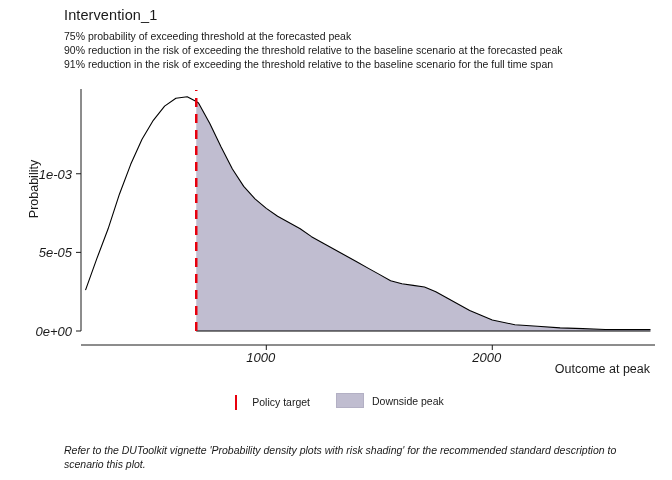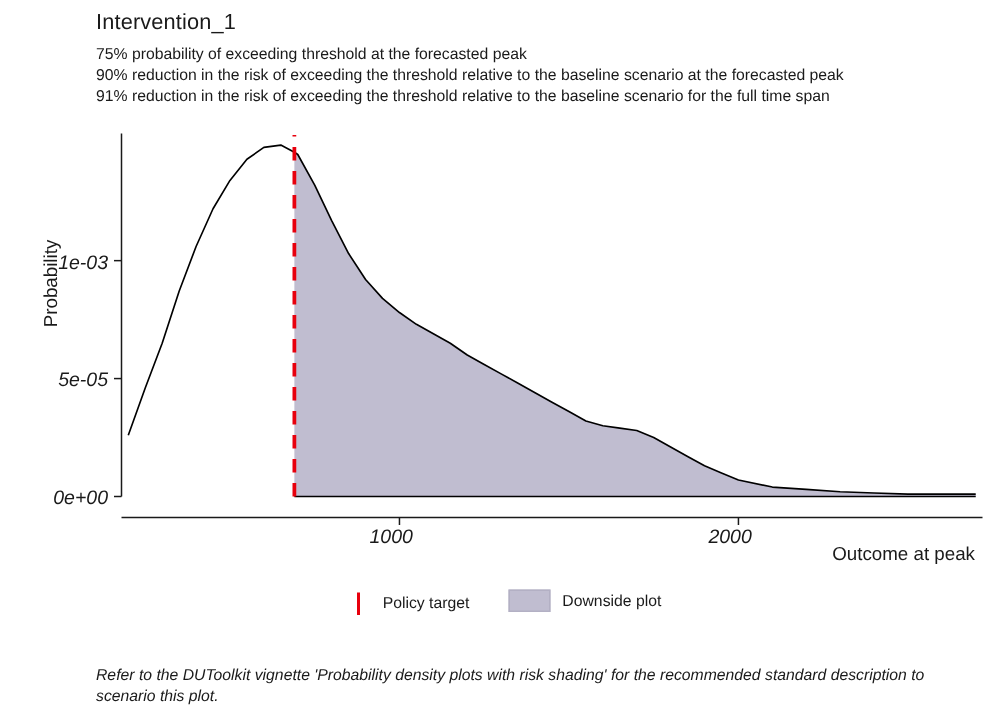--- a/index.html
+++ b/index.html
@@ -159,21 +159,21 @@
 
   <div class="legend">
     <div class="legend-item">
       <span class="legend-key-dash">
           <i></i>
         </span>
       <span>Policy target</span>
     </div>
     <div class="legend-item">
       <span class="legend-key-box"></span>
-      <span>Downside plot</span>
+      <span>Downside peak</span>
     </div>
   </div>
 
   <div class="footnote">Refer to the DUToolkit vignette 'Probability density plots with risk shading' for the recommended standard description to scenario this plot.</div>
 
 <div class="tick-label ytick" style="left: 20px; width: 52px; top: 324px;">0e+00</div>
     <div class="tick-label ytick" style="left: 20px; width: 52px; top: 245.382px;">5e-05</div>
     <div class="tick-label ytick" style="left: 20px; width: 52px; top: 166.763px;">1e-03</div>
     <div class="tick-label" style="left: 246.307px; width: 40px; top: 350px;">1000</div>
     <div class="tick-label" style="left: 472.291px; width: 40px; text-align: left; top: 350px;">2000</div>

